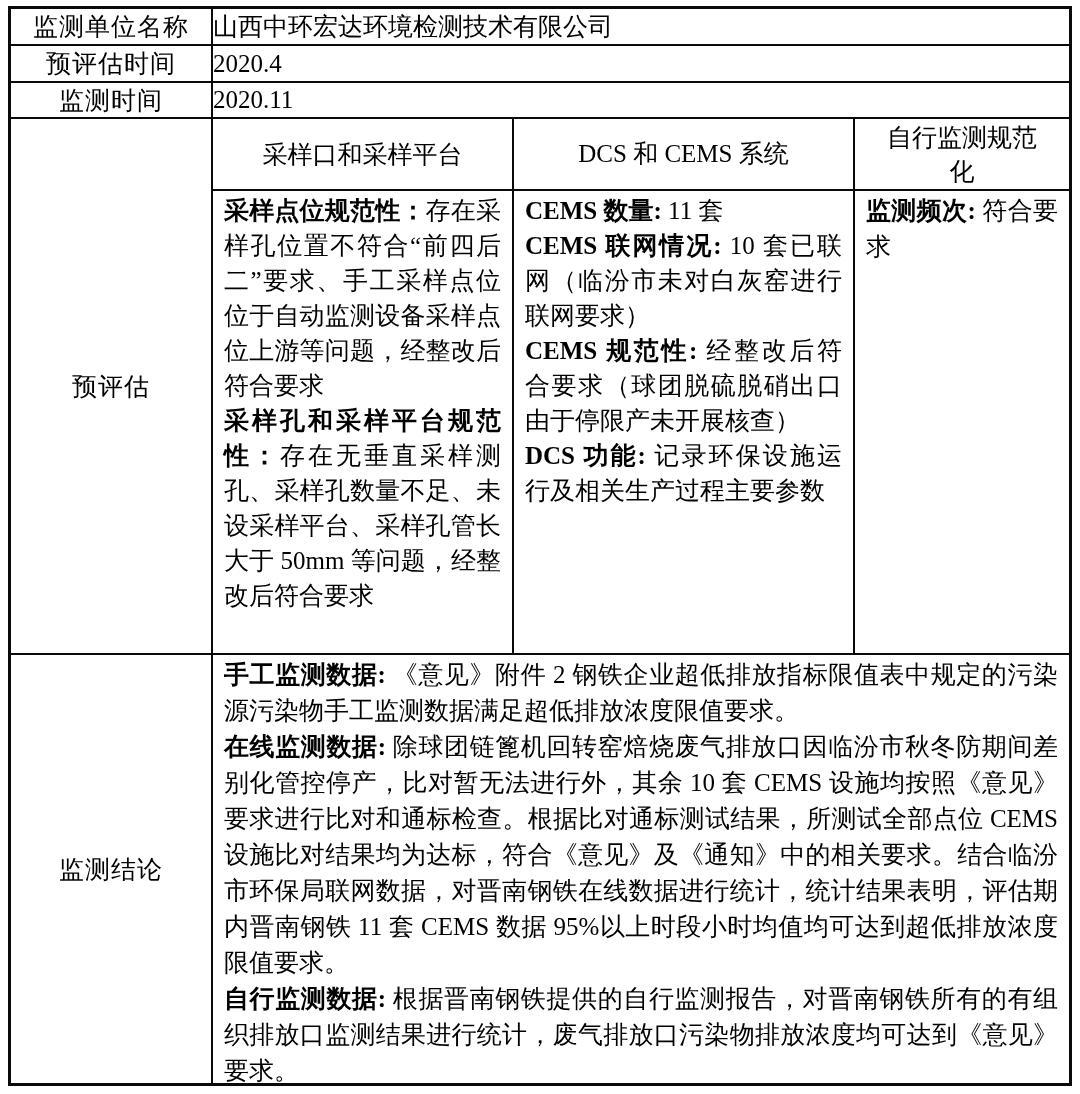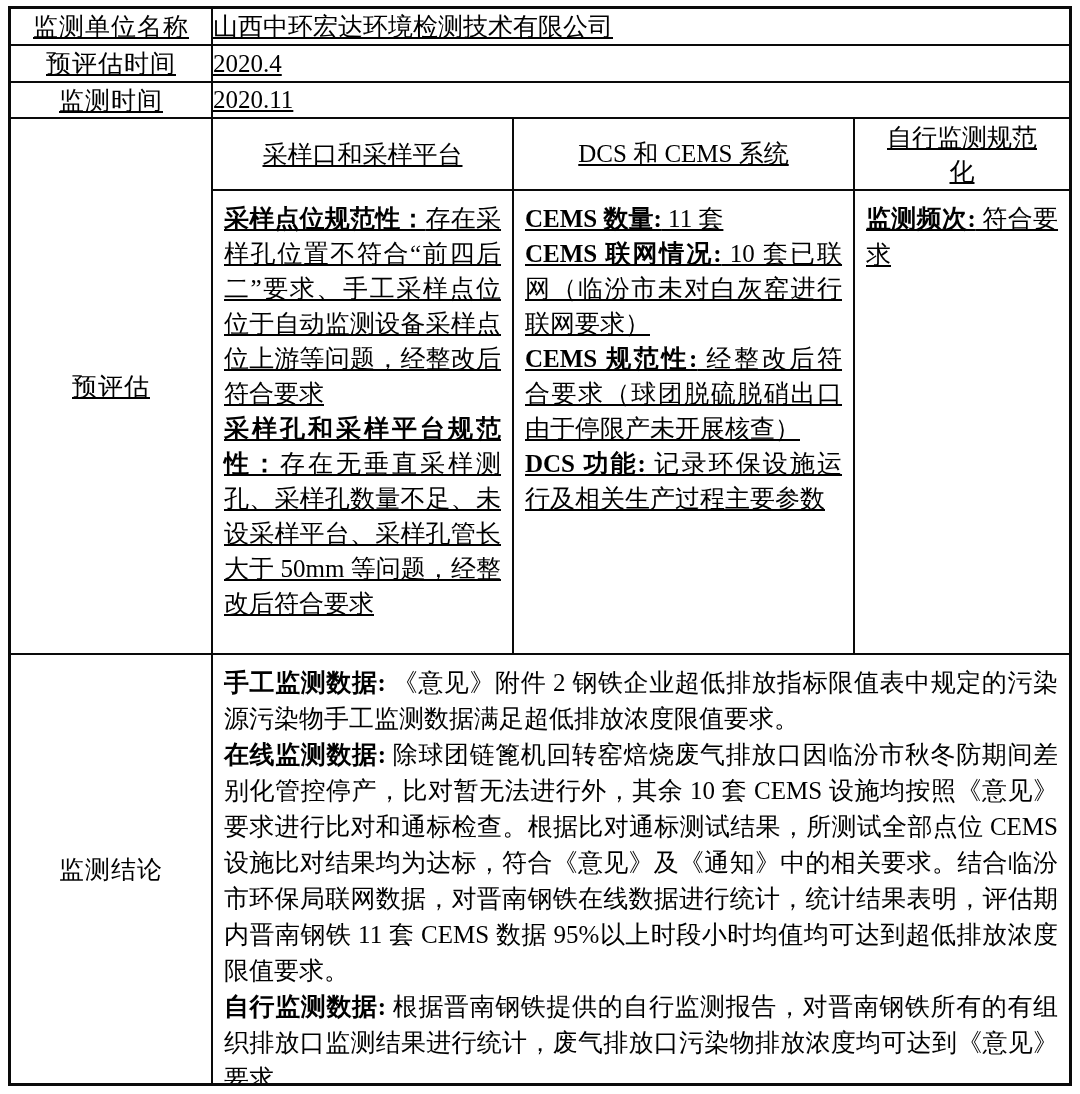--- a/index.html
+++ b/index.html
@@ -18,46 +18,46 @@
     grid-template-areas:
       "r1l r1v r1v r1v"
       "r2l r2v r2v r2v"
       "r3l r3v r3v r3v"
       "pre ah  bh  ch"
       "pre ab  bbody cbody"
       "cl  con con con";
   }
   .cell{box-sizing:border-box;overflow:hidden;}
   .br{border-right:2px solid #0a0a0a;}
-  .bb{border-bottom:2px solid #0a0a0a;text-decoration:underline;}
+  .bb{border-bottom:2px solid #0a0a0a;}
   .label-cell{
     display:flex;align-items:center;justify-content:center;text-align:center;
     font-family:"Liberation Sans","DejaVu Sans",sans-serif;
     font-size:25px;font-weight:500;letter-spacing:1px;
   }
   .value-cell{
     display:flex;align-items:center;justify-content:flex-start;text-align:center;
     font-family:"Liberation Serif","DejaVu Serif",serif;font-size:25px;
   }
   .head-cell{
     display:flex;align-items:center;justify-content:center;text-align:center;
     font-size:25px;line-height:34px;padding:0 6px;
   }
   .head-sans{font-family:"Liberation Sans","DejaVu Sans",sans-serif;font-weight:500;}
   .head-serif{font-family:"Liberation Serif","DejaVu Serif",serif;justify-content:center;}
   .wrap-narrow{display:inline-block;max-width:168px;}
   .body-cell{
     font-family:"Liberation Serif","DejaVu Serif",serif;
     font-size:25px;line-height:36px;
-    padding:10px 11px;text-align:justify;
+    padding:2px 11px;text-align:justify;
   }
   .body-cell p{margin:0;}
   .body-cell b{font-weight:bold;}
   .tight{line-height:35px;}
-  .center-v{display:flex;flex-direction:column;justify-content:flex-start;}
+  .center-v{display:flex;justify-content:flex-end;}
 </style>
 </head>
 <body>
 
 <div class="page">
   <div class="tbl">
 
     <div class="cell label-cell br bb" style="grid-area:r1l">
       <span>监测单位名称</span>
     </div>

